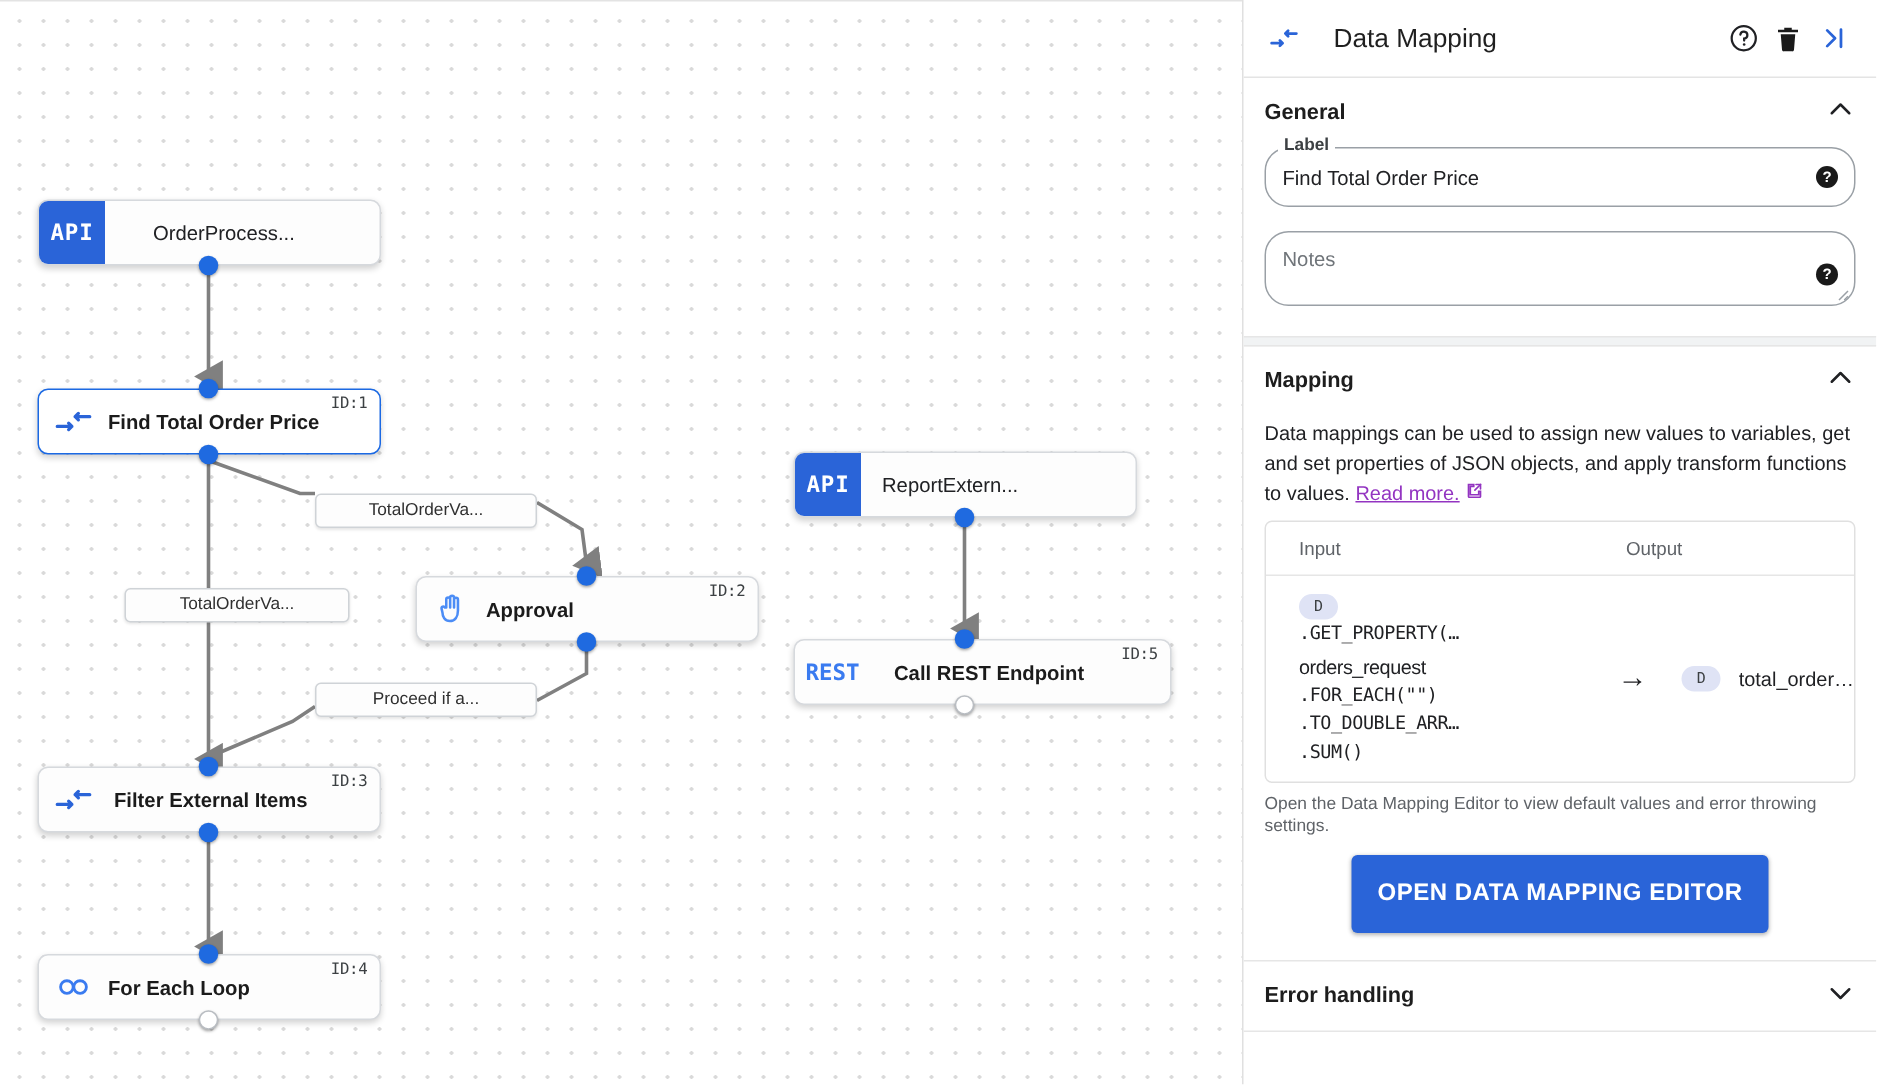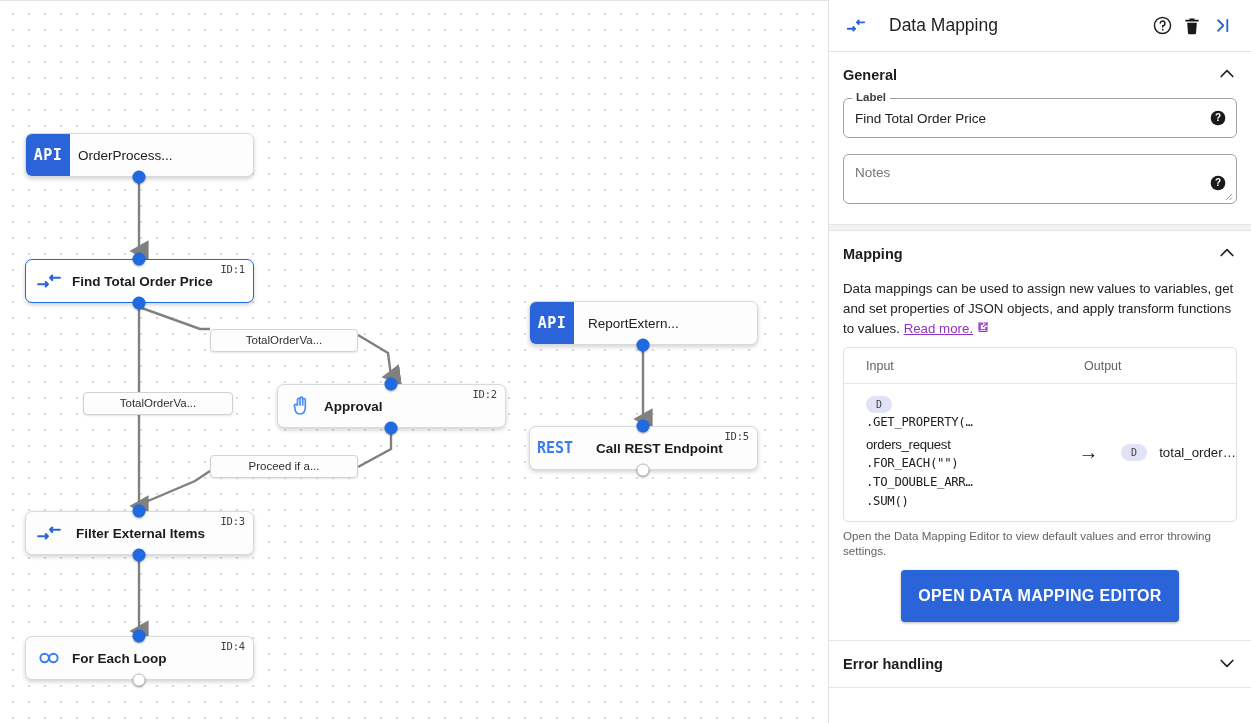--- a/index.html
+++ b/index.html
@@ -118,21 +118,21 @@
     height: 46px;
     font-size: 14.5px; font-weight: bold; color: #1d1d1d;
     cursor: pointer;
   }
   .divider { height: 1px; background: #e6e6e6; }
   .thick-divider { height: 7px; background: #f1f3f4; border-top:1px solid #e6e6e6; border-bottom:1px solid #e6e6e6;}
 
   .tf {
     position: relative;
     border: 1px solid #9aa0a6;
-    border-radius: 6px;
+    border-radius: 16px;
     height: 40px;
     display: flex; align-items: center;
     padding: 0 40px 0 11px;
     margin-bottom: 6px;
   }
   .tf .floating {
     position: absolute; top: -8px; left: 8px;
     background: #fff; padding: 0 4px;
     font-size: 11.5px; font-weight: bold; color: #3c4043;
   }
@@ -208,21 +208,21 @@
         <path d="M139,306 L200,328 L210,328"></path>
         <path d="M358,334 L388,352 L391,375" marker-end="url(#arr)"></path>
         <path d="M391,430 L391,448 L358,466"></path>
         <path d="M210,470 L195,480 L141,503"></path>
       </g>
     </svg>
 
     <div id="node-host">
         <div class="node" style="left: 25px; top: 132px; width: 229px; height: 44px;">
           <div class="apibadge">API</div>
-          <div class="nlabel reg" style="margin-left:8px">OrderProcess...</div>
+          <div class="nlabel reg" style="margin-left:32px">OrderProcess...</div>
         </div>
         <div class="node selected" style="left: 25px; top: 258px; width: 229px; height: 44px;">
           <div class="nicon">
             <svg width="26" height="26" viewBox="0 0 24 24" fill="none" stroke="#2a64d8" stroke-width="2" stroke-linecap="round" stroke-linejoin="round">
               <path d="M2 15h9l-2-2M11 15l-2 2"></path>
               <path d="M22 9h-9l2-2M13 9l2 2"></path>
             </svg>
           </div>
           <div class="nlabel" style="margin-left:0px">Find Total Order Price</div>
           <div class="idbadge">ID:1</div>
@@ -253,21 +253,21 @@
               <circle cx="18.4" cy="14" r="4.2"></circle>
             </svg>
           </div>
           <div class="nlabel" style="margin-left:0px">For Each Loop</div>
           <div class="idbadge">ID:4</div>
         </div>
         <div class="node" style="left: 529px; top: 300px; width: 229px; height: 44px;">
           <div class="apibadge">API</div>
           <div class="nlabel reg" style="margin-left:14px">ReportExtern...</div>
         </div>
-        <div class="node" style="left: 529px; top: 425px; width: 229px; height: 44px;">
+        <div class="node" style="left: 529px; top: 425px; width: 252px; height: 44px;">
           <div class="restbadge">REST</div>
           <div class="nlabel" style="margin-left:16px">Call REST Endpoint</div>
           <div class="idbadge">ID:5</div>
         </div>
       </div>
     <div id="label-host">
         <div class="edge-label" style="left: 210px; top: 328px; width: 148px;">TotalOrderVa...</div>
         <div class="edge-label" style="left: 83px; top: 391px; width: 150px;">TotalOrderVa...</div>
         <div class="edge-label" style="left: 210px; top: 454px; width: 148px;">Proceed if a...</div>
       </div>

